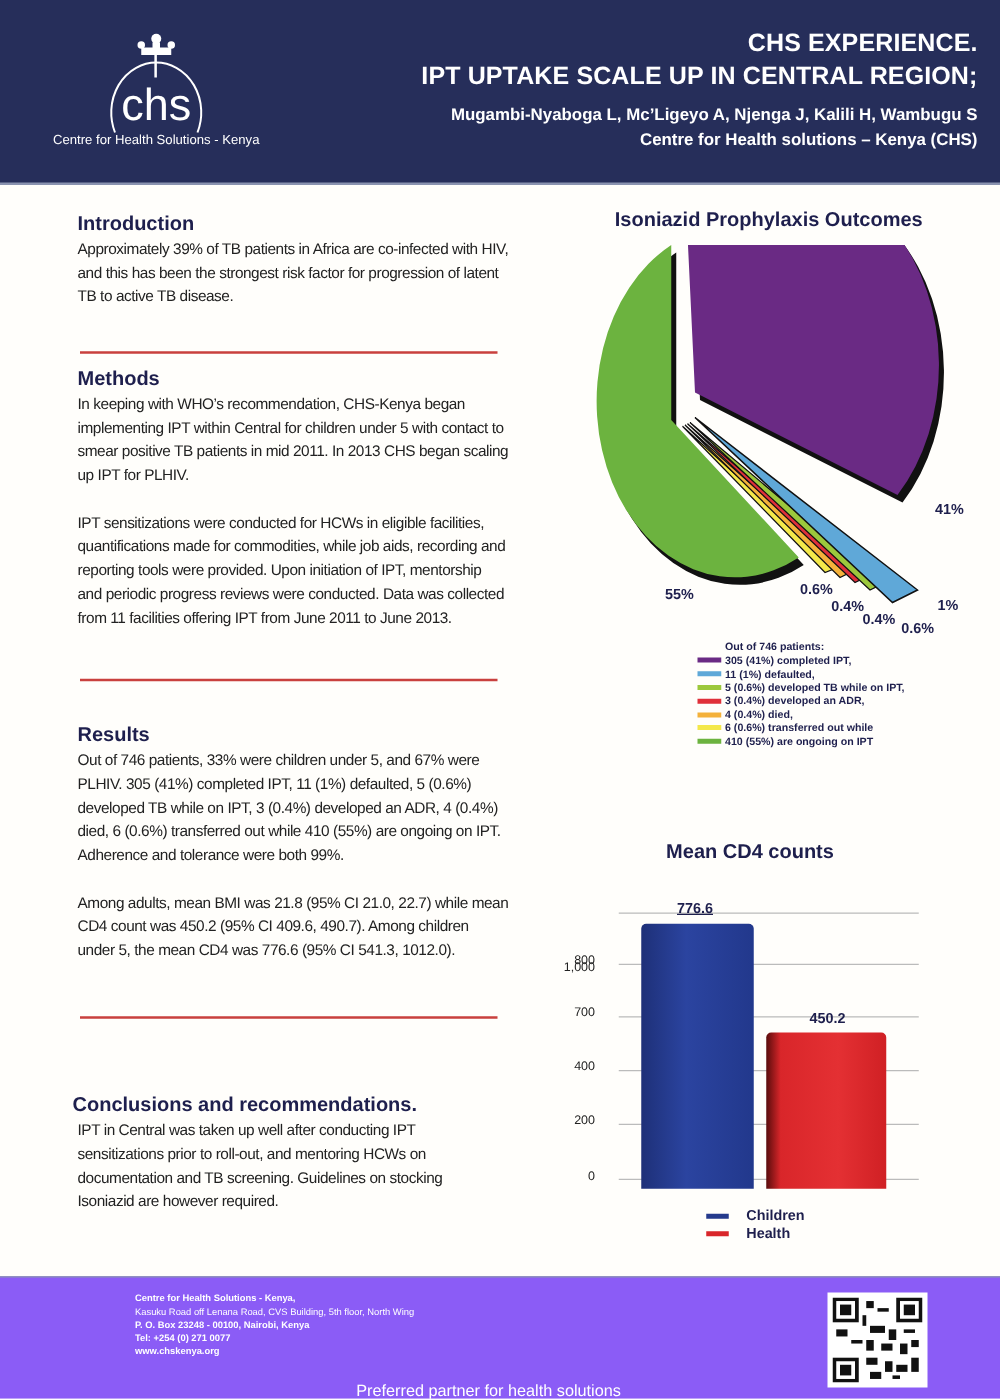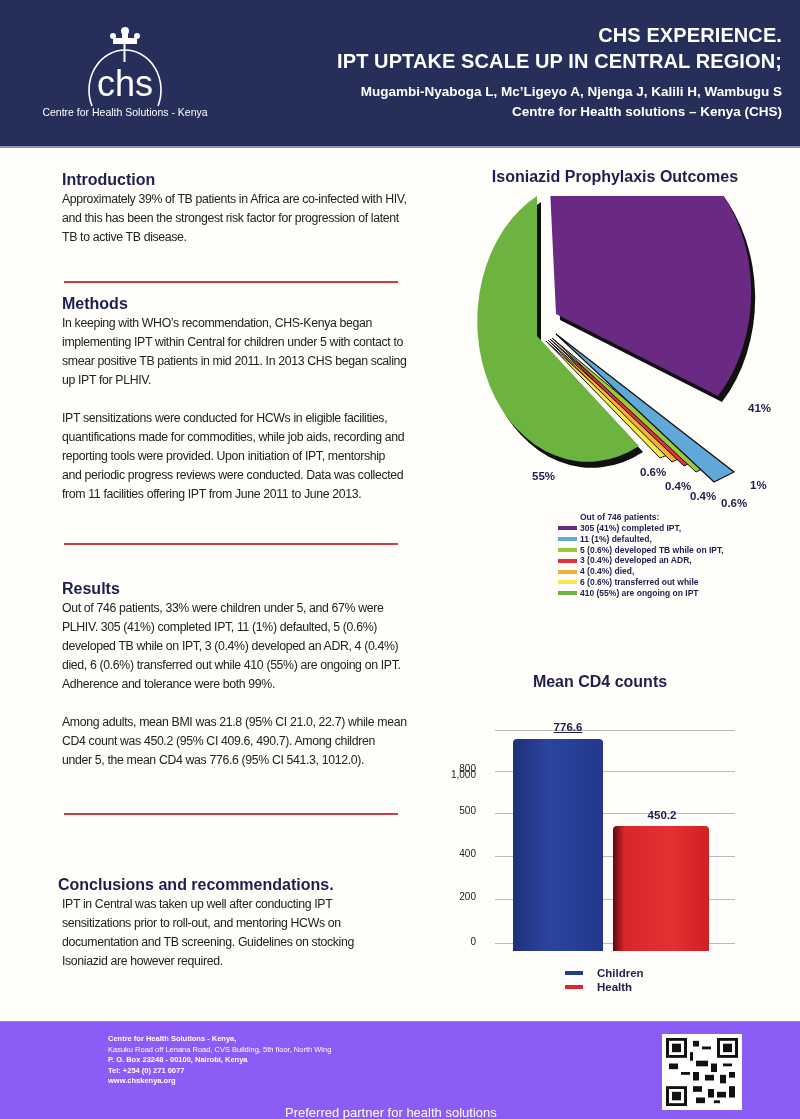--- a/index.html
+++ b/index.html
@@ -162,33 +162,33 @@
       <span class="leg-swatch" style="background:#6cb33f"></span>
       <span>410 (55%) are ongoing on IPT</span>
     </div>
 </div>
 
 <div class="bar-title">Mean CD4 counts</div>
 <div class="bar-area">
 
   <div class="ytick" style="top:18px;margin-top:36px;">1,000</div>
   <div class="ytick" style="top:48px;">800</div>
-  <div class="ytick" style="top:90px;">500</div>
+  <div class="ytick" style="top:90px;">700</div>
   <div class="ytick" style="top:133px;">400</div>
   <div class="ytick" style="top:176px;">200</div>
   <div class="ytick" style="top:221px;">0</div>
   <div class="gridline" style="top:15px;"></div>
   <div class="gridline" style="top:56px;"></div>
   <div class="gridline" style="top:98px;"></div>
   <div class="gridline" style="top:141px;"></div>
   <div class="gridline" style="top:184px;"></div>
   <div class="gridline" style="top:228px;"></div>
   <div class="bar" style="left:73px; top:24px; width:90px; height:212px; background:linear-gradient(90deg,#1e3078,#2b44a0 40%,#22388c);"></div>
   <div class="bar" style="left:173px; top:111px; width:96px; height:125px; background:linear-gradient(90deg,#5a0c0c,#d9262a 12%,#e43033 60%,#d02024);"></div>
-  <div class="bar-value" style="left:88px; top:6px;text-decoration:underline;">776.6</div>
+  <div class="bar-value" style="left:76px; top:6px;text-decoration:underline;">776.6</div>
   <div class="bar-value" style="left:182px; top:94px;">450.2</div>
 </div>
 <div class="bar-legend">
   <div class="leg-row">
       <span class="leg-swatch" style="background:#253a8c"></span>
       <span>Children</span>
     </div>
   <div class="leg-row">
       <span class="leg-swatch" style="background:#d9262a"></span>
       <span>Health</span>

